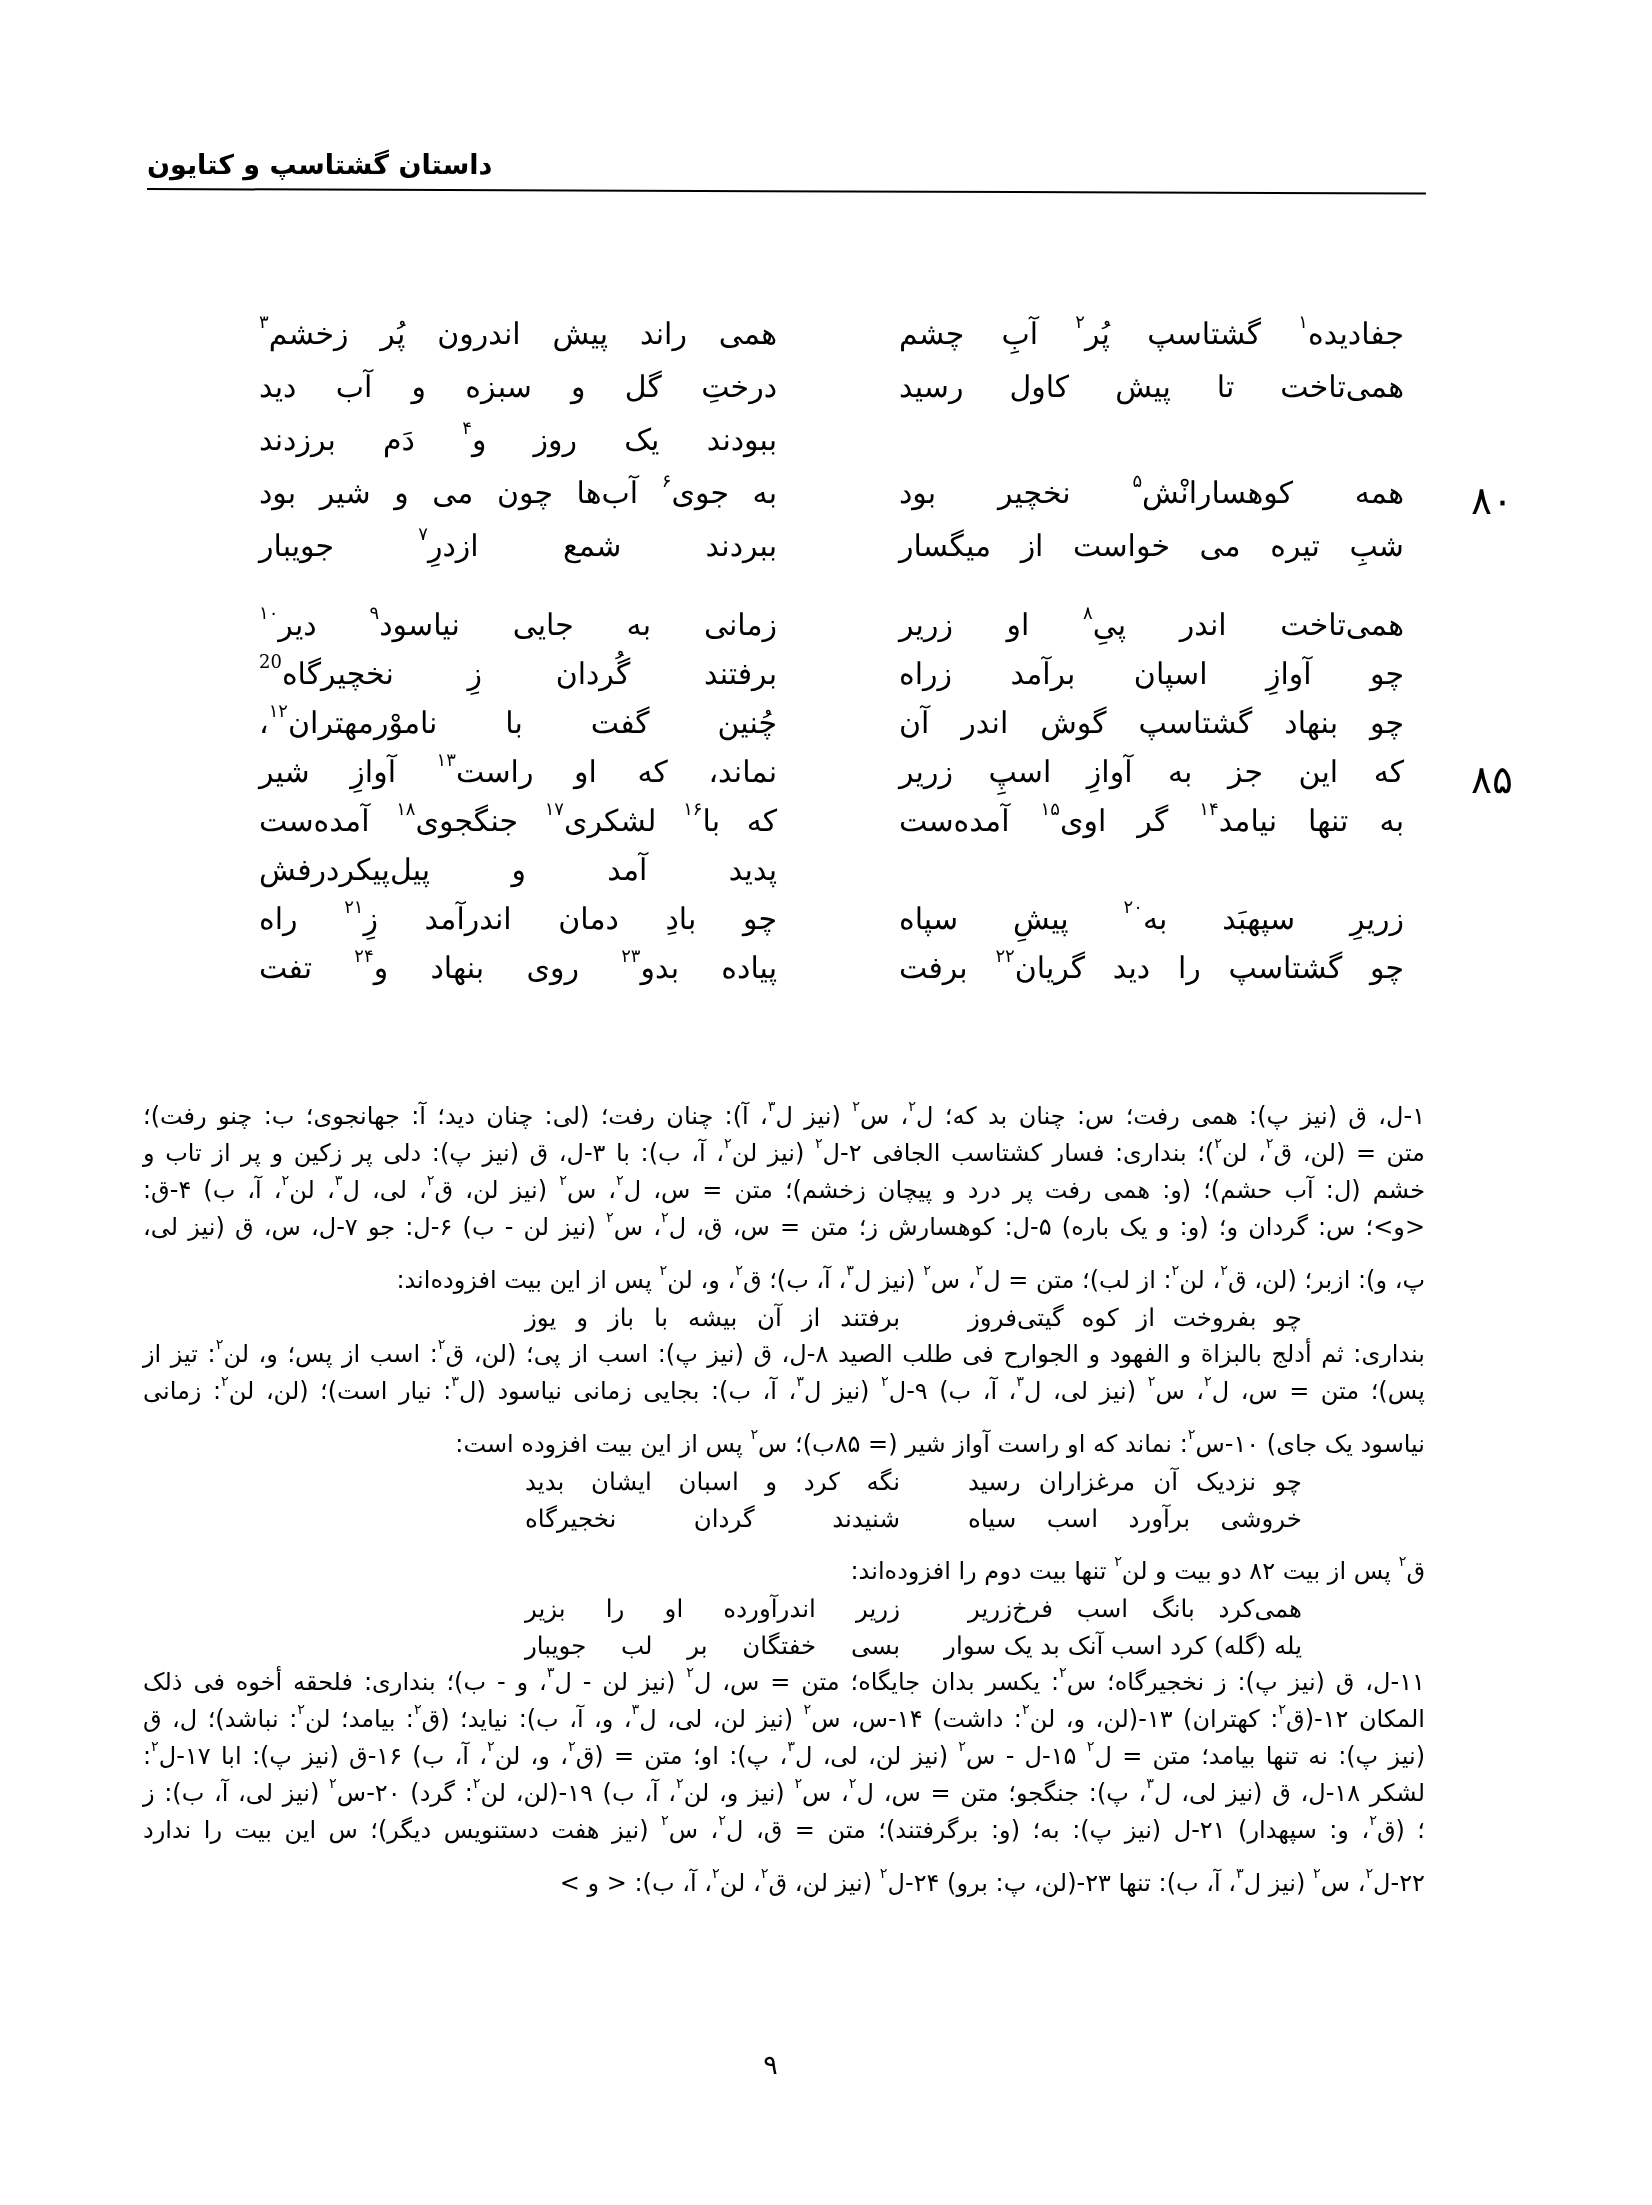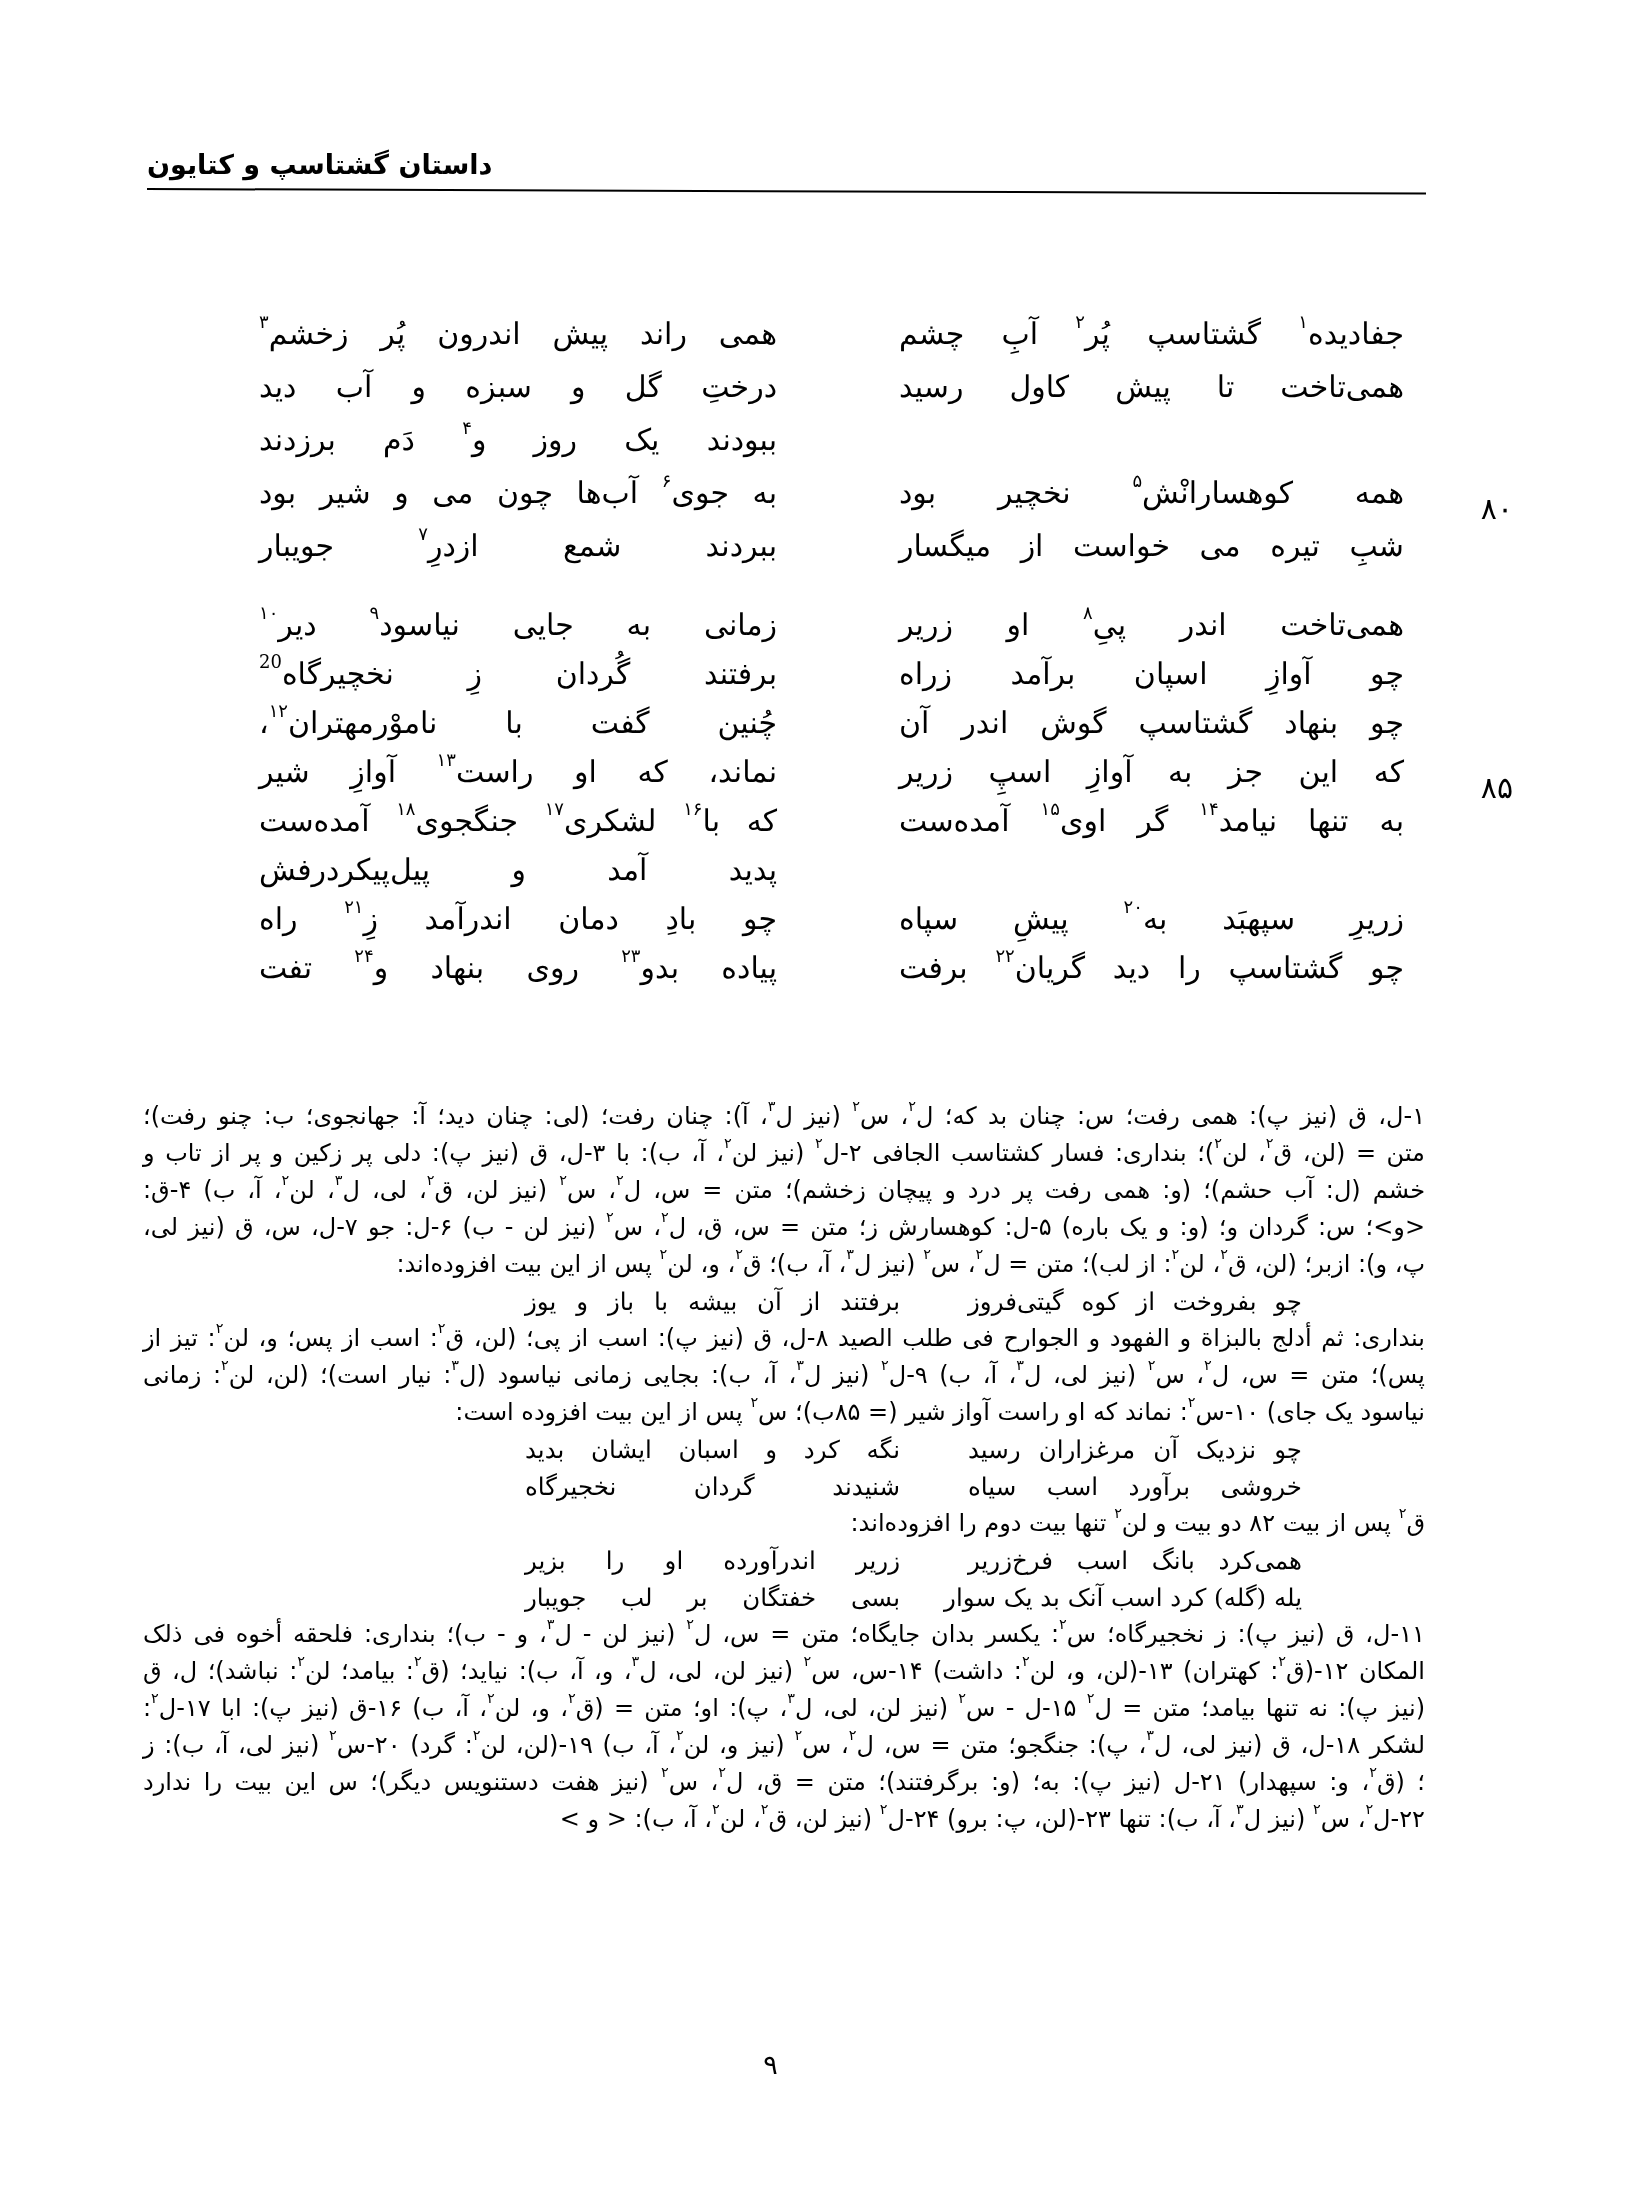--- a/index.html
+++ b/index.html
@@ -31,34 +31,34 @@
     position: relative; height: 53px; font-size: 30px; line-height: 53px;
   }
   .verse-block.b2 .verse-row { height: 49px; line-height: 49px; }
   .hemistich {
     position: absolute; top: 0; width: 518px; text-align: justify;
     text-align-last: justify; white-space: nowrap;
   }
   .hemistich.right { right: 0; width: 505px; }
   .hemistich.left  { right: 627px; }
   .verse-num {
-    position: absolute; right: -109px; top: 16px; font-size: 30px;
+    position: absolute; right: -109px; top: 8px; font-size: 39px;
   }
   sup { font-size: 0.6em; line-height: 0; vertical-align: 0.9em; }
 
   
   .footnotes {
     position: absolute; left: 143px; top: 1098px; width: 1282px; direction: rtl;
     font-family: "DejaVu Sans", "Liberation Sans", sans-serif;
     font-size: 24px; line-height: 37px;
   }
   .fn-line {
     white-space: nowrap; text-align: justify; text-align-last: justify; height: 37px;
   }
-  .fn-line.last { text-align-last: right; }
+  .fn-line.last { text-align-last: right; margin-top: 16px; }
   .fn-verse {
     position: relative; height: 37px; font-family: "DejaVu Serif", "Liberation Serif", serif;
     font-size: 24.5px;
   }
   .fn-verse .h {
     position: absolute; top: 0; white-space: nowrap; text-align: justify; text-align-last: justify;
   }
   .fn-verse .h.r { right: 123px; width: 334px; }
   .fn-verse .h.l { right: 525px; width: 375px; }
 

